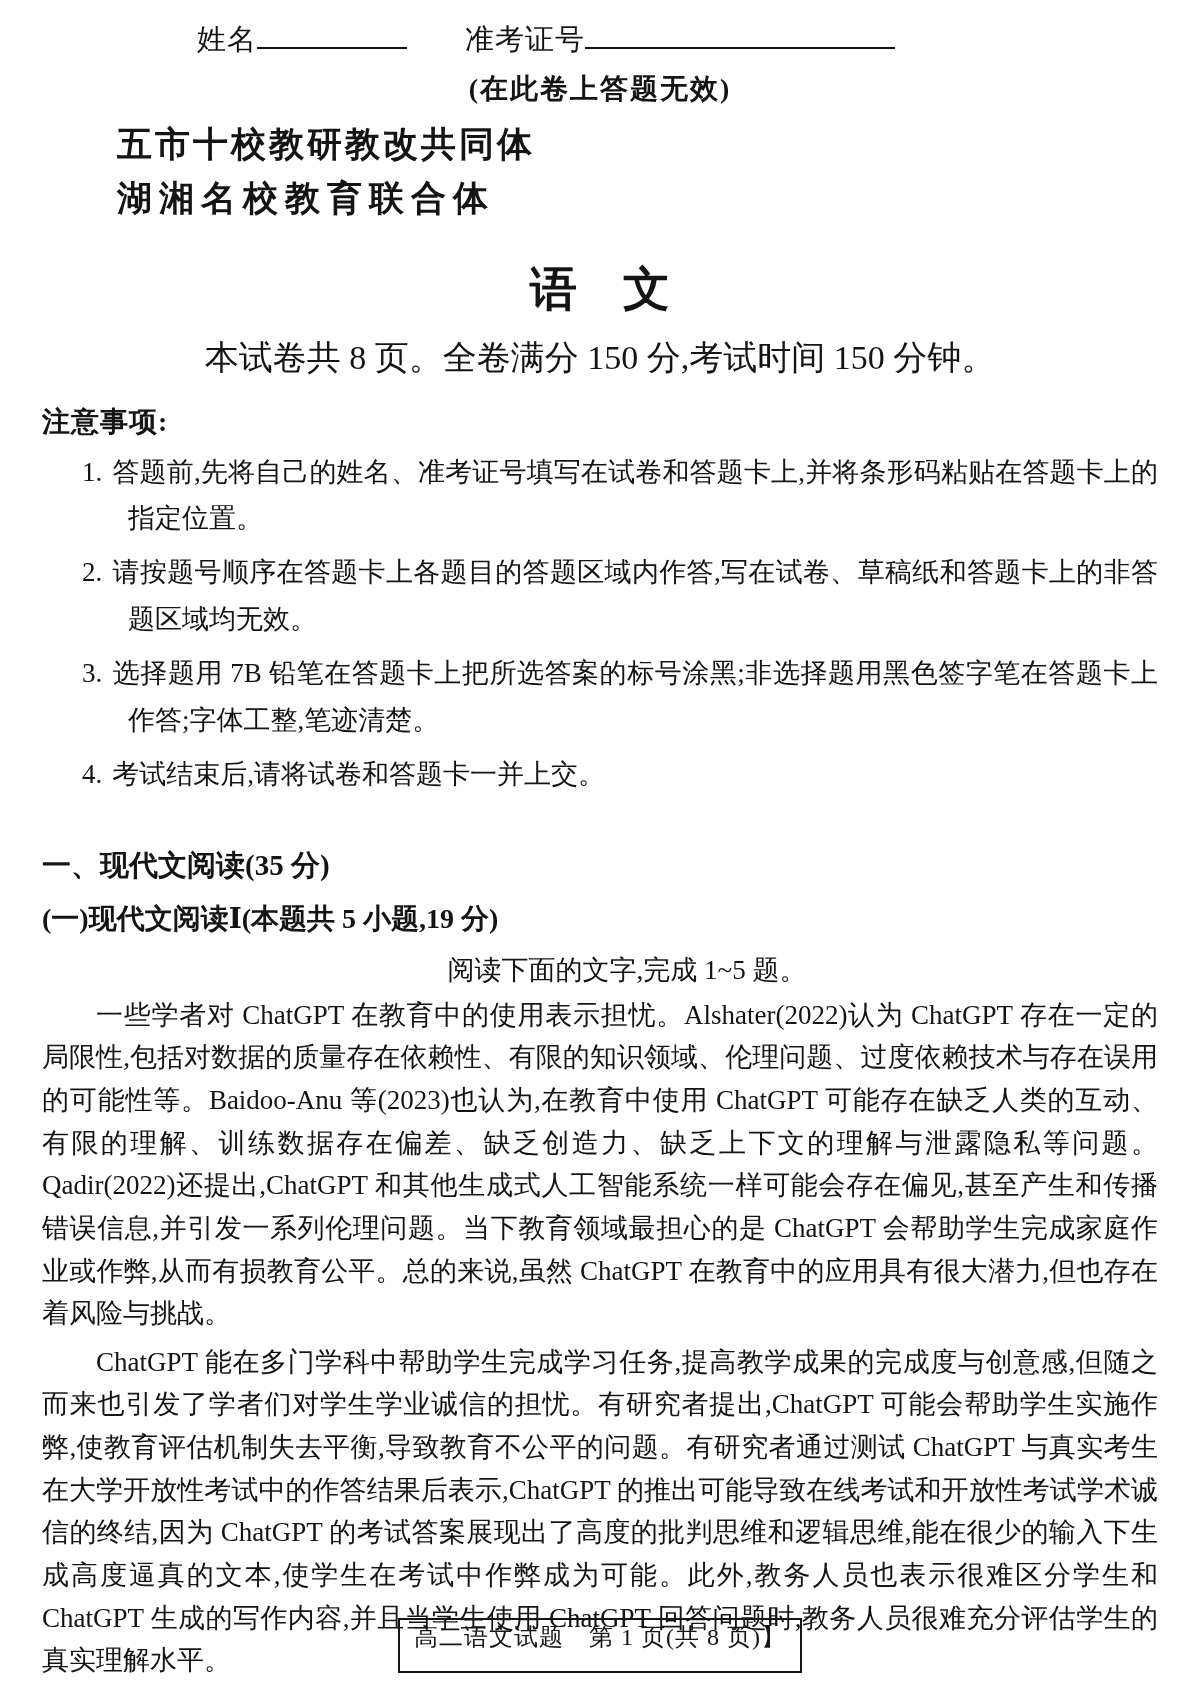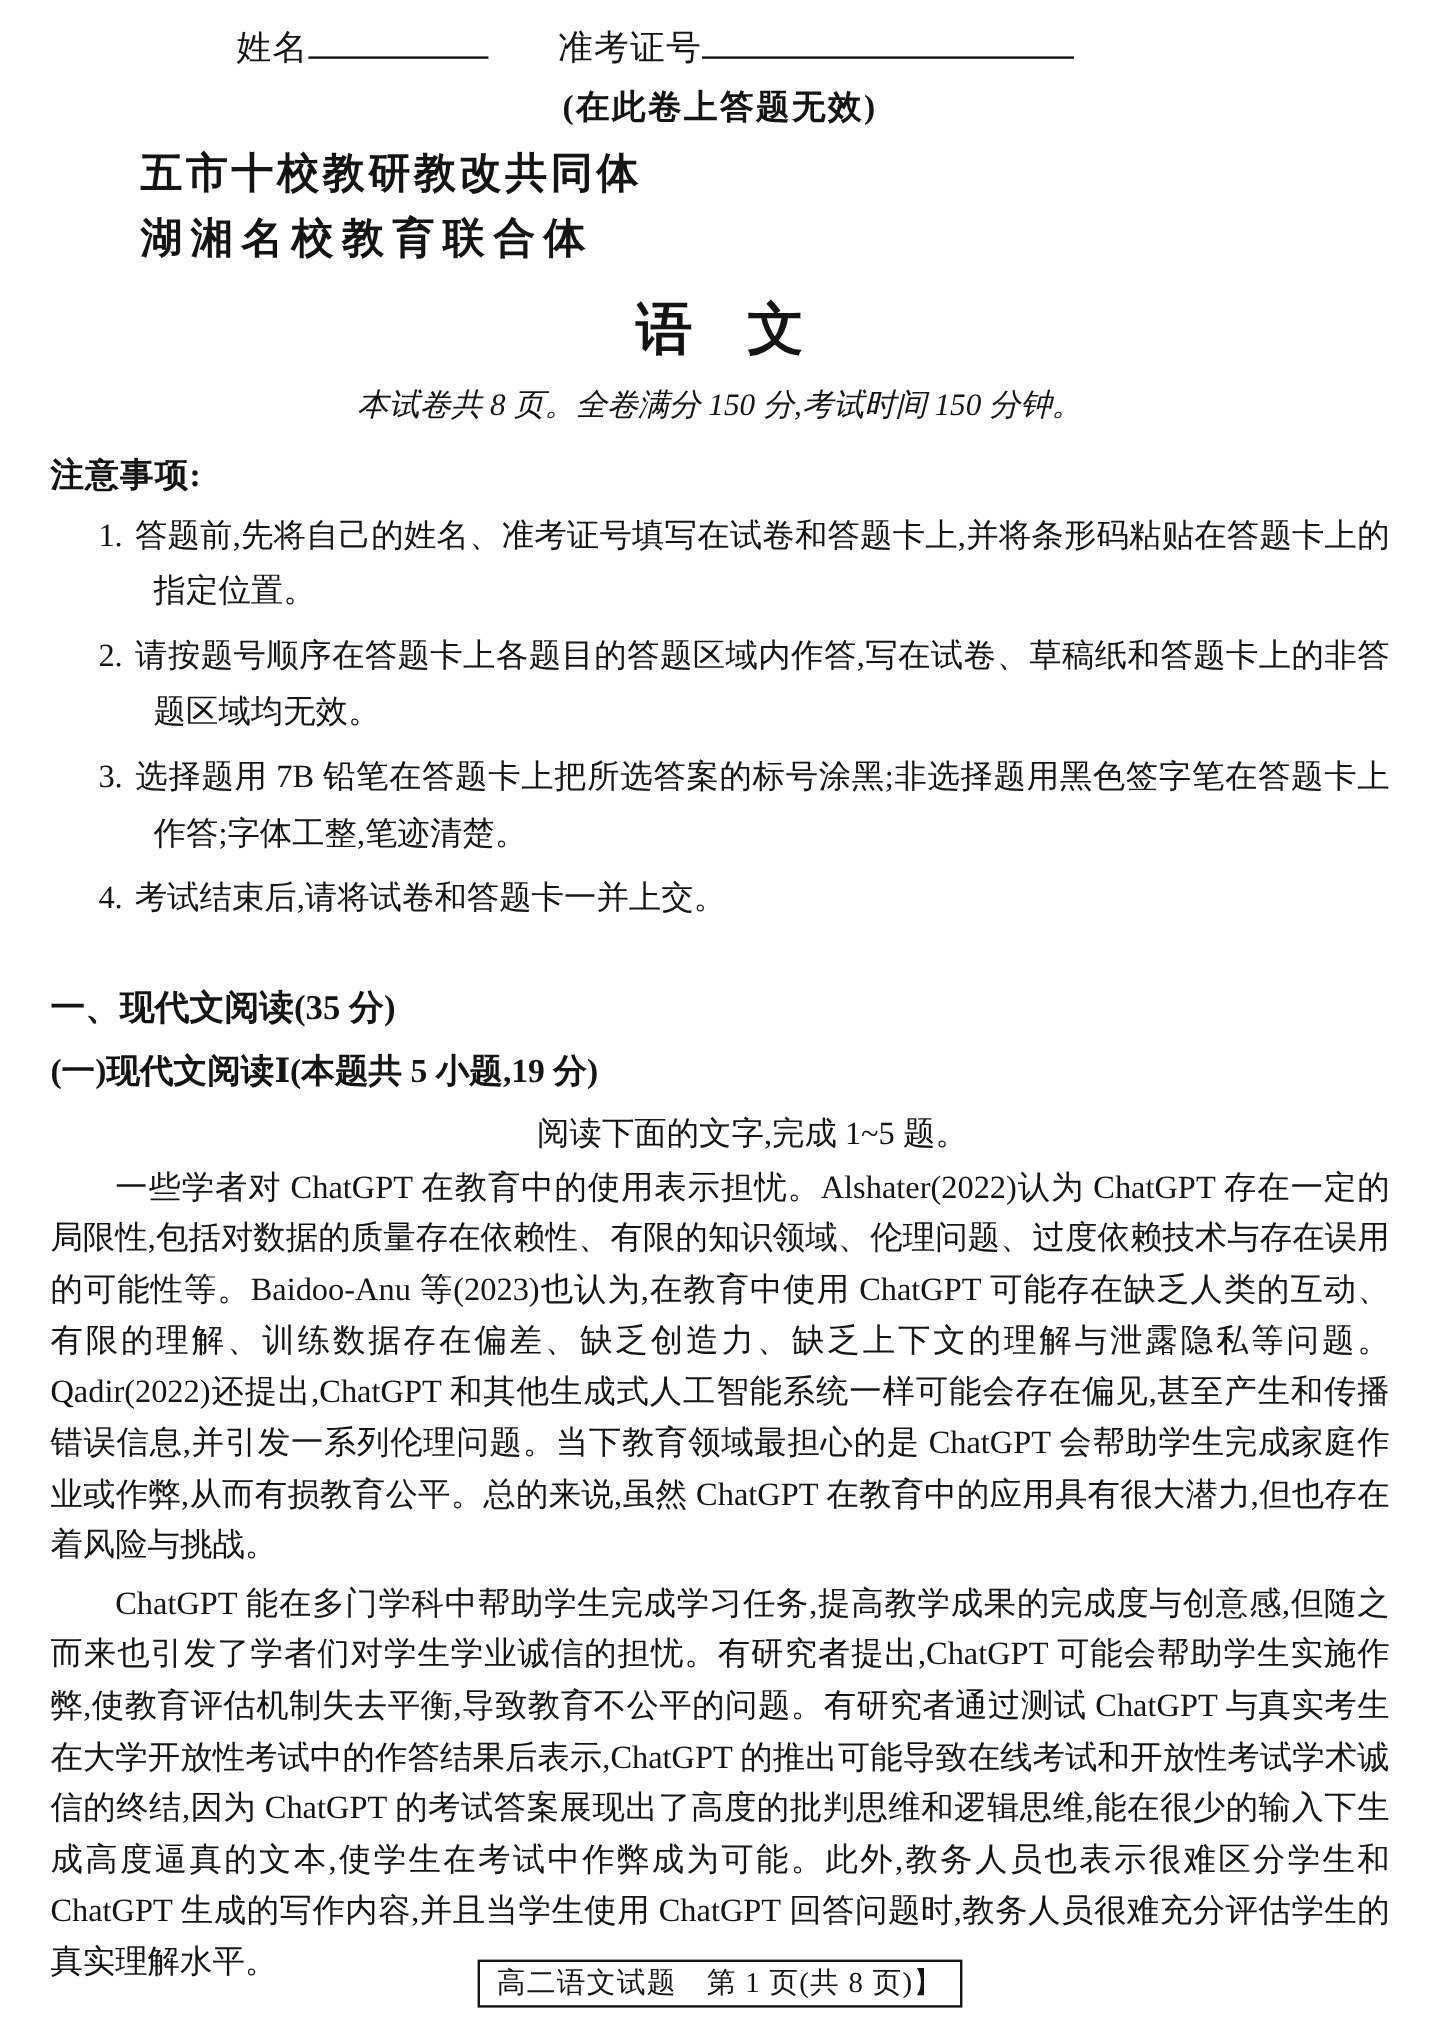--- a/index.html
+++ b/index.html
@@ -58,28 +58,27 @@
   }
   .org-line-1 { letter-spacing: 3px; }
   .org-line-2 { letter-spacing: 6px; }
   .org-line-3 { letter-spacing: 7px; }
 
   .subject-title {
     text-align: center;
     font-weight: bold;
     font-size: 47px;
     letter-spacing: 46px;
-    margin-top: 16px;
+    margin-top: 31px;
     text-indent: 46px; 
   }
   .exam-info {
     text-align: center;
-    font-size: 26px;
+    font-size: 34px;
     margin-top: 14px;
-    font-style: italic;
   }
 
   
   .notices-title {
     font-weight: bold;
     font-size: 28px;
     margin-top: 22px;
     letter-spacing: 1px;
   }
   .notice-item {
@@ -123,21 +122,21 @@
     position: absolute;
     left: 0;
     bottom: 16px;
     width: 100%;
     text-align: center;
   }
   .footer-box {
     display: inline-block;
     border: 2px solid #141414;
     font-size: 24px;
-    padding: 1px 14px 3px 14px;
+    padding: 1px 14px 18px 14px;
     letter-spacing: 1px;
   }
 </style>
 </head>
 <body>
 
 <div class="page">
 
   <div class="name-line">
     <span>姓名</span><span class="blank blank-name"></span><span>准考证号</span><span class="blank blank-id"></span>

